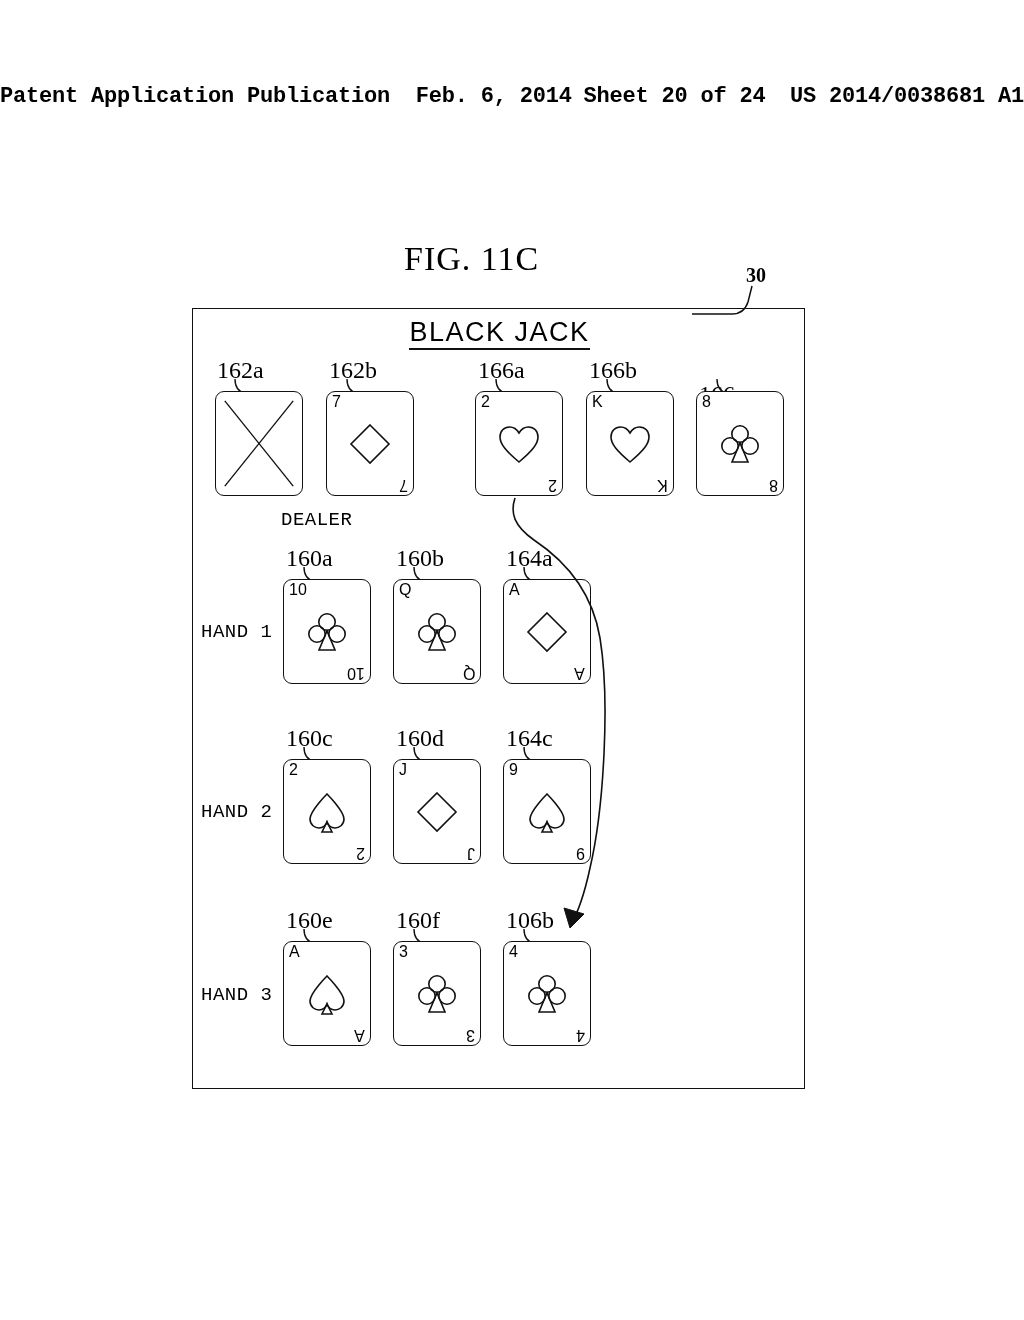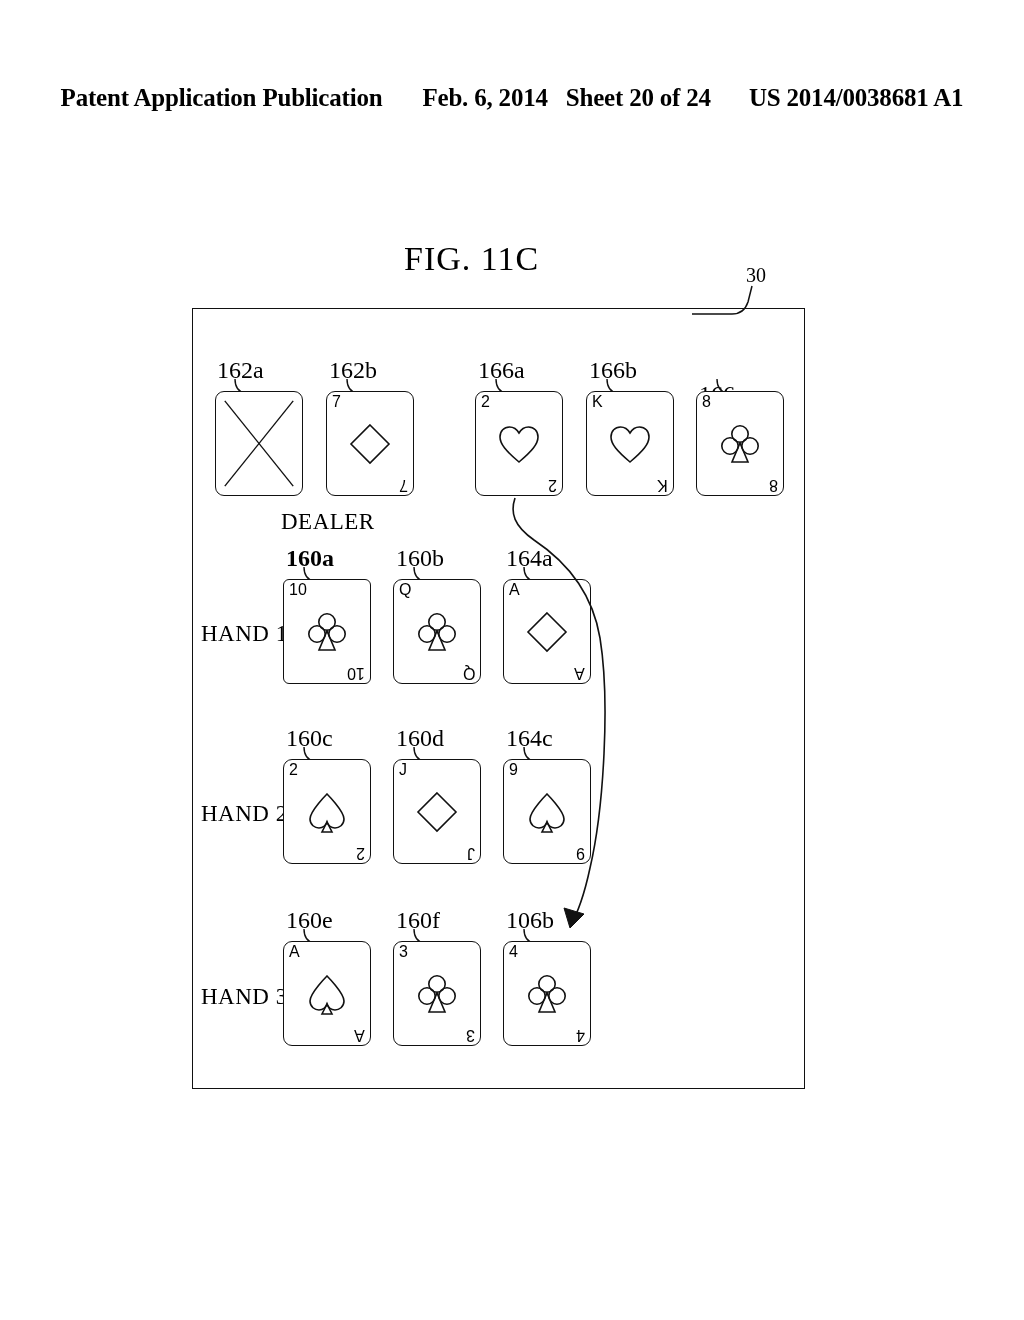--- a/index.html
+++ b/index.html
@@ -18,23 +18,23 @@
 
   
   #pub-header {
     position: absolute;
     top: 84px;
     left: 0;
     width: 1024px;
     display: flex;
     justify-content: center;
     align-items: baseline;
-    font-family: Liberation Serif, serif;
+    font-family: Liberation Mono, monospace;
     font-weight: bold;
-    font-size: 25px;
+    font-size: 22px;
     letter-spacing: -0.2px;
     white-space: nowrap;
   }
   #pub-header .hdr-seg { display: inline-block; }
   #pub-header .gap-wide { width: 40px; display: inline-block; }
   #pub-header .gap-mid  { width: 18px; display: inline-block; }
   #pub-header .gap-big  { width: 38px; display: inline-block; }
 
   
   #fig-title {
@@ -46,20 +46,21 @@
     letter-spacing: 1px;
   }
 
   
   #ref-30 {
     position: absolute;
     left: 746px;
     top: 264px;
     font-family: "Liberation Serif", serif;
     font-size: 20px;
+    font-weight: bold;
   }
   #ref-30-leader {
     position: absolute;
     left: 690px;
     top: 276px;
     width: 80px;
     height: 40px;
     pointer-events: none;
   }
 
@@ -142,22 +143,22 @@
   .ref-leader {
     position: absolute;
     width: 40px;
     height: 32px;
     pointer-events: none;
   }
 
   
   .row-label {
     position: absolute;
-    font-family: Liberation Serif, serif;
-    font-size: 23px;
+    font-family: Liberation Mono, monospace;
+    font-size: 19px;
     letter-spacing: 0.5px;
     white-space: nowrap;
   }
 
   
   #big-arrow {
     position: absolute;
     left: 192px;
     top: 308px;
     width: 613px;
@@ -180,20 +181,23 @@
 
 <div id="fig-title">FIG. 11C</div>
 
 <div id="ref-30">30</div>
 <svg id="ref-30-leader" viewBox="0 0 80 40">
   <path d="M2,38 L42,38 Q54,38 58,26 L62,10" fill="none" stroke="#111" stroke-width="1.5"></path>
 </svg>
 
 <div id="screen-box">
 
+  <div id="game-title">
+    <span>BLACK JACK</span>
+  </div>
 
   <div class="ref-label" style="left:24px; top:48px;">162a</div>
   <svg class="ref-leader" style="left:36px; top:68px;" viewBox="0 0 40 32">
     <path d="M6,2 Q6,14 16,16 Q26,18 26,30" fill="none" stroke="#111" stroke-width="1.4"></path>
   </svg>
   <div class="card" style="left:22px; top:82px;">
     <svg class="card-back-x" viewBox="0 0 88 105" preserveAspectRatio="none">
       <line x1="9" y1="9" x2="79" y2="96" stroke="#111" stroke-width="1.4"></line>
       <line x1="79" y1="9" x2="9" y2="96" stroke="#111" stroke-width="1.4"></line>
     </svg>
@@ -255,25 +259,25 @@
         <path d="M23,22 L15,41 L31,41 Z" fill="none" stroke="#111" stroke-width="1.6"></path>
       </svg>
     </span>
     <span class="rank-br">8</span>
   </div>
 
   <div class="row-label" style="left:88px; top:200px;">DEALER</div>
 
   <div class="row-label" style="left:8px; top:312px;">HAND 1</div>
 
-  <div class="ref-label" style="left:93px; top:236px;font-weight:bold;">160a</div>
+  <div class="ref-label" style="left:93px; top:236px;">160a</div>
   <svg class="ref-leader" style="left:105px; top:256px;" viewBox="0 0 40 32">
     <path d="M6,2 Q6,14 16,16 Q26,18 26,30" fill="none" stroke="#111" stroke-width="1.4"></path>
   </svg>
-  <div class="card" style="left:90px; top:270px;border-radius:6px;">
+  <div class="card" style="left:90px; top:270px;">
     <span class="rank-tl">10</span>
     <span class="suit">
       <svg viewBox="0 0 46 46">
         <circle cx="23" cy="13" r="8.2" fill="none" stroke="#111" stroke-width="1.6"></circle>
         <circle cx="13" cy="25" r="8.2" fill="none" stroke="#111" stroke-width="1.6"></circle>
         <circle cx="33" cy="25" r="8.2" fill="none" stroke="#111" stroke-width="1.6"></circle>
         <path d="M23,22 L15,41 L31,41 Z" fill="none" stroke="#111" stroke-width="1.6"></path>
       </svg>
     </span>
     <span class="rank-br">10</span>

